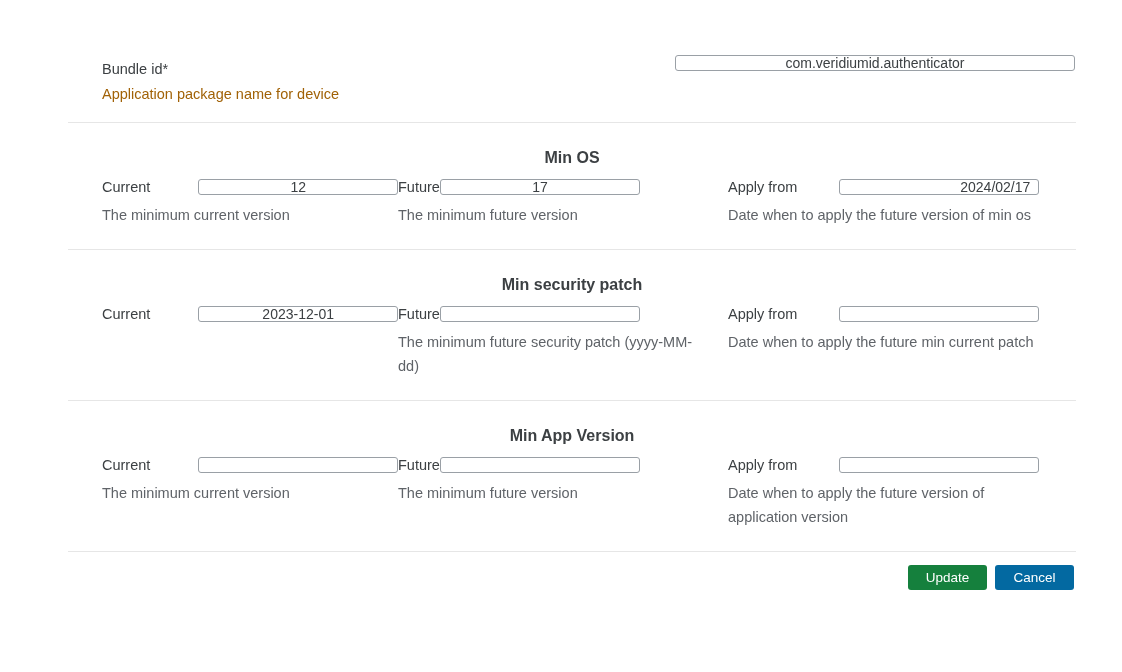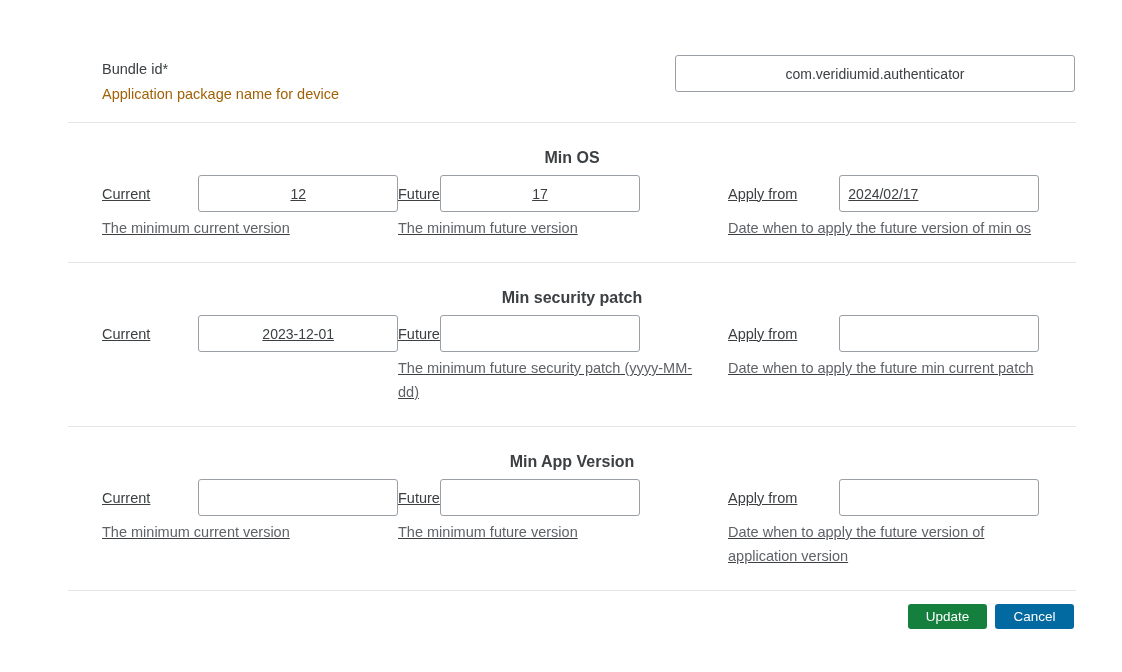--- a/index.html
+++ b/index.html
@@ -41,21 +41,20 @@
     padding-top: 26px;
     padding-bottom: 8px;
   }
   .fields {
     display: flex;
     align-items: flex-start;
   }
   .field {
     box-sizing: border-box;
     padding-bottom: 22px;
-    text-decoration: underline;
   }
   .field-col1 { width: 330px; padding-left: 34px; }
   .field-col2 { width: 330px; }
   .field-col3 { width: 348px; }
 
   .field-top {
     display: flex;
     align-items: center;
     min-height: 24px;
   }
@@ -67,21 +66,21 @@
   .field-desc {
     font-size: 14.5px;
     color: #5f6368;
     line-height: 24px;
     margin-top: 4px;
     padding-right: 26px;
   }
 
   input.txt {
     box-sizing: border-box;
-    height: 37px;
+    height: 16px;
     border: 1px solid #9aa0a6;
     border-radius: 3px;
     background: #ffffff;
     font-family: "Liberation Sans", sans-serif;
     font-size: 14px;
     color: #3c4043;
     padding: 0 8px;
     outline: none;
   }
 
@@ -120,21 +119,21 @@
     margin-left: 48px;
     text-align: center;
   }
   .inp-future {
     width: 200px;
     text-align: center;
   }
   .inp-apply {
     width: 200px;
     margin-left: 42px;
-    text-align: left;
+    text-align: right;
   }
 
   
   .footer {
     display: flex;
     justify-content: flex-end;
     align-items: center;
     padding-top: 13px;
     padding-right: 2px;
     gap: 8px;

